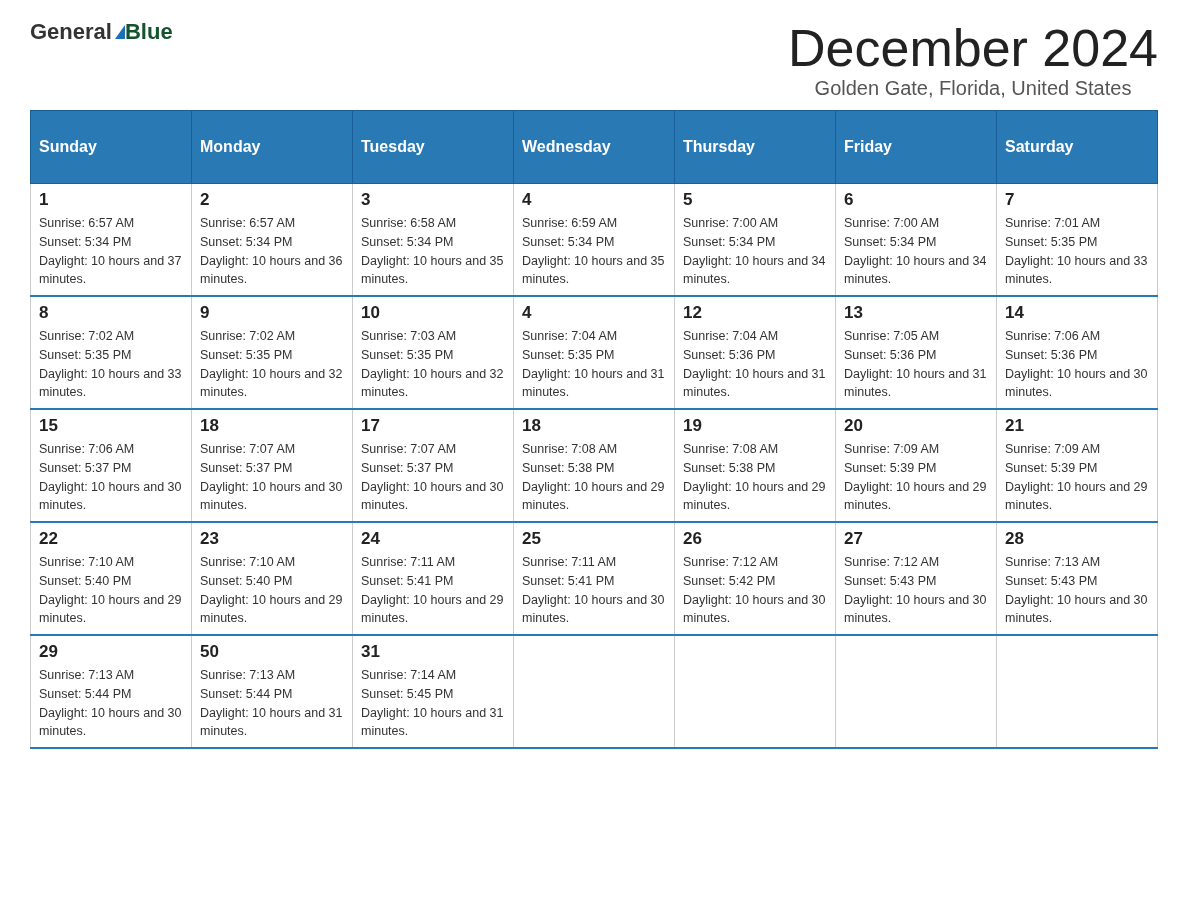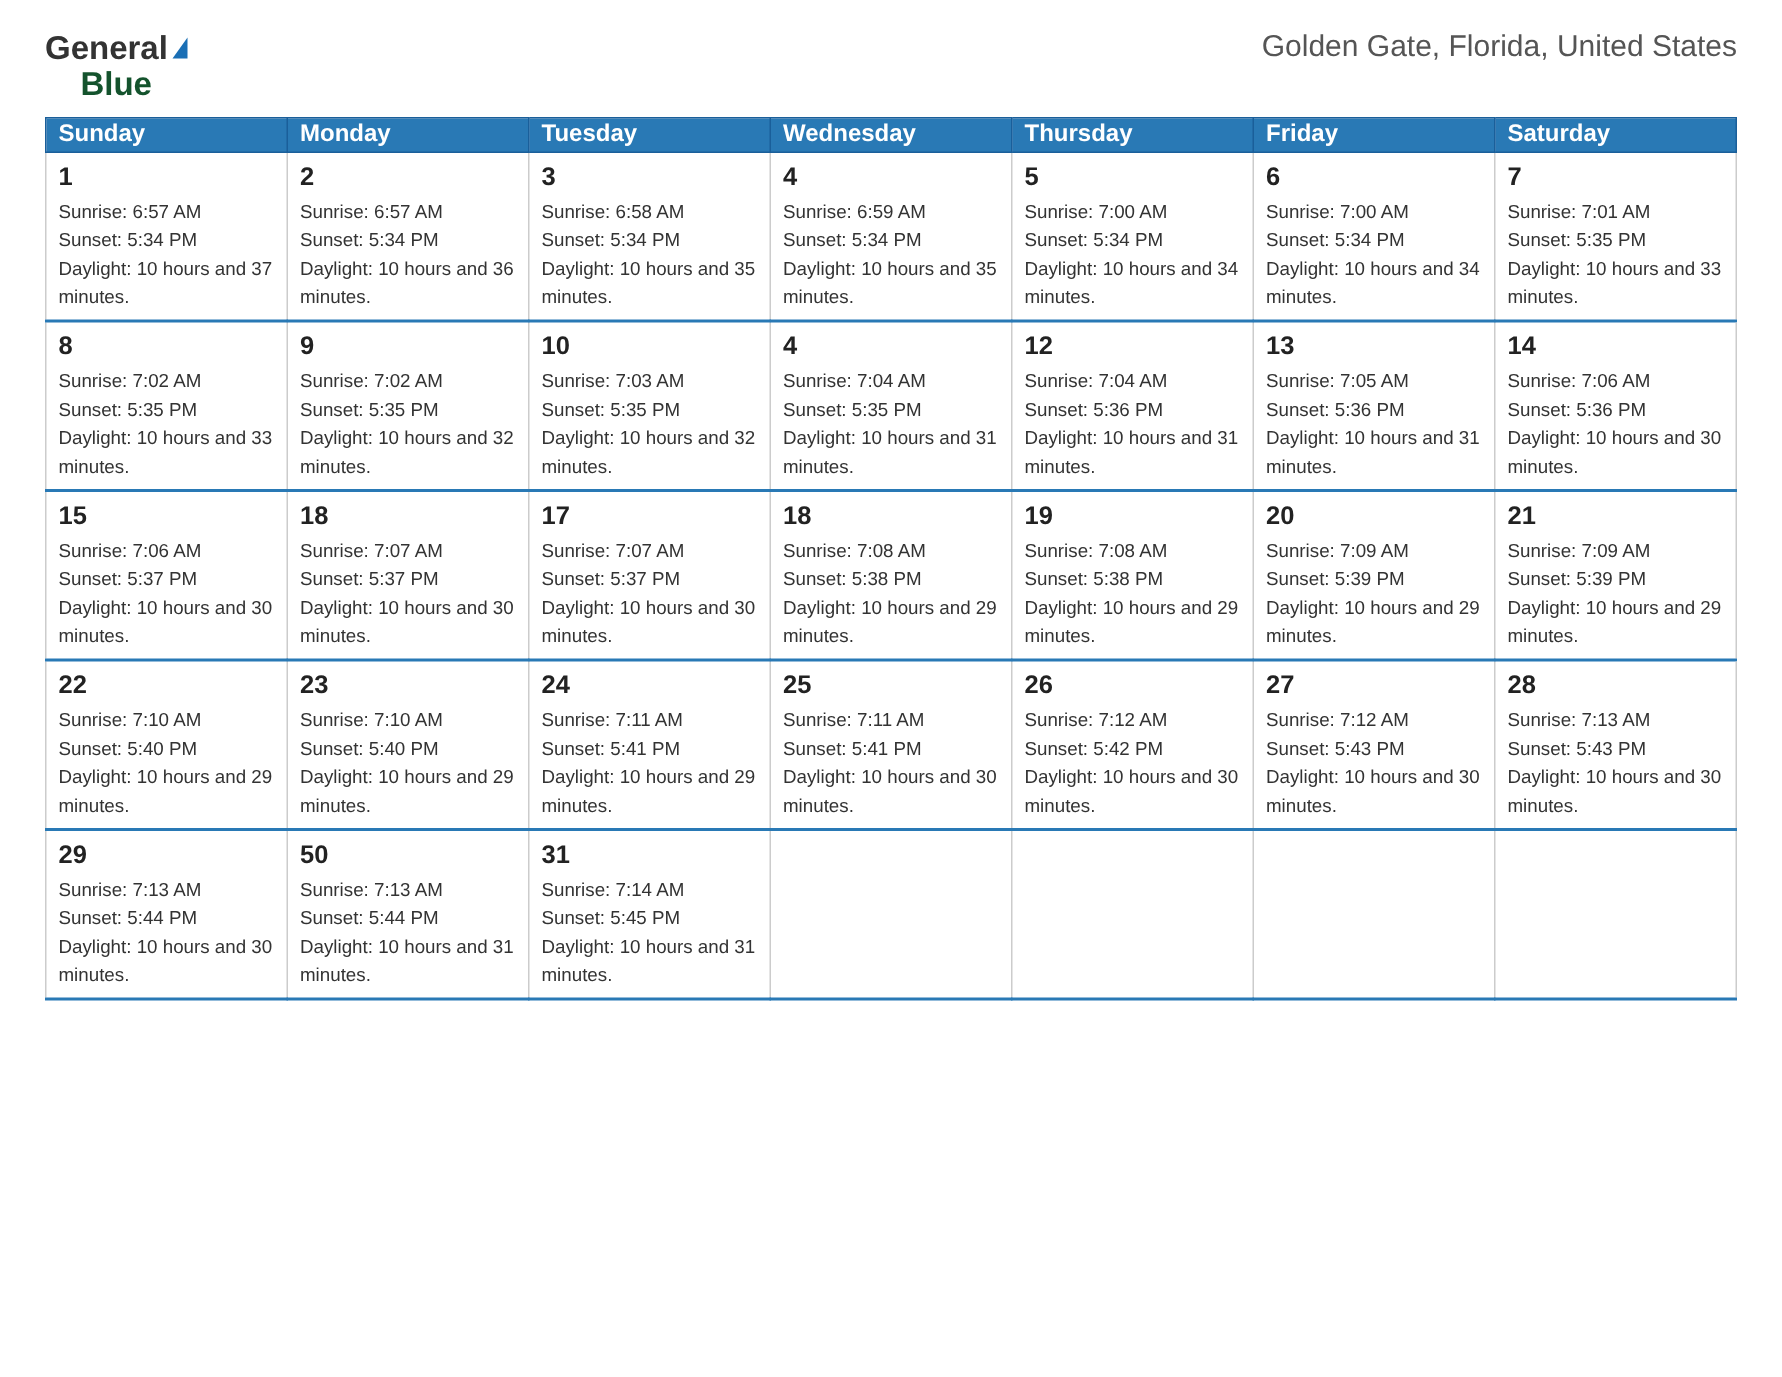--- a/index.html
+++ b/index.html
@@ -14,22 +14,22 @@
 
     .header {
       display: flex;
       justify-content: space-between;
       align-items: flex-start;
       margin-bottom: 10px;
     }
 
     .logo {
       display: flex;
-      flex-direction: column;
-      align-items: center;
+      flex-direction: row;
+      align-items: flex-end;
     }
 
     .logo-text {
       font-size: 22px;
       font-weight: bold;
       color: #333;
       line-height: 1.1;
     }
 
     .logo-general {
@@ -72,21 +72,21 @@
       width: 100%;
       border-collapse: collapse;
       margin-top: 5px;
     }
 
     .calendar thead th {
       background-color: #2979b5;
       color: #fff;
       font-size: 16px;
       font-weight: bold;
-      padding: 2px 8px;
+      padding: 27px 8px;
       text-align: left;
       border: 1px solid #1a5f9a;
     }
 
     .calendar tbody td {
       border: 1px solid #ccc;
       vertical-align: top;
       padding: 6px 8px;
       width: calc(100% / 7);
       height: 110px;
@@ -119,20 +119,21 @@
 
 <div class="header">
   <div class="logo">
     <div style="display:flex; align-items:center;">
       <span class="logo-text logo-general">General</span>
       <span class="logo-triangle"></span>
     </div>
     <span class="logo-text logo-blue">Blue</span>
   </div>
   <div class="title-section">
+    <div class="month-title">December 2024</div>
     <div class="location-title">Golden Gate, Florida, United States</div>
   </div>
 </div>
 
 <table class="calendar">
   <thead>
     <tr>
     <th>Sunday</th>
         <th>Monday</th>
         <th>Tuesday</th>

